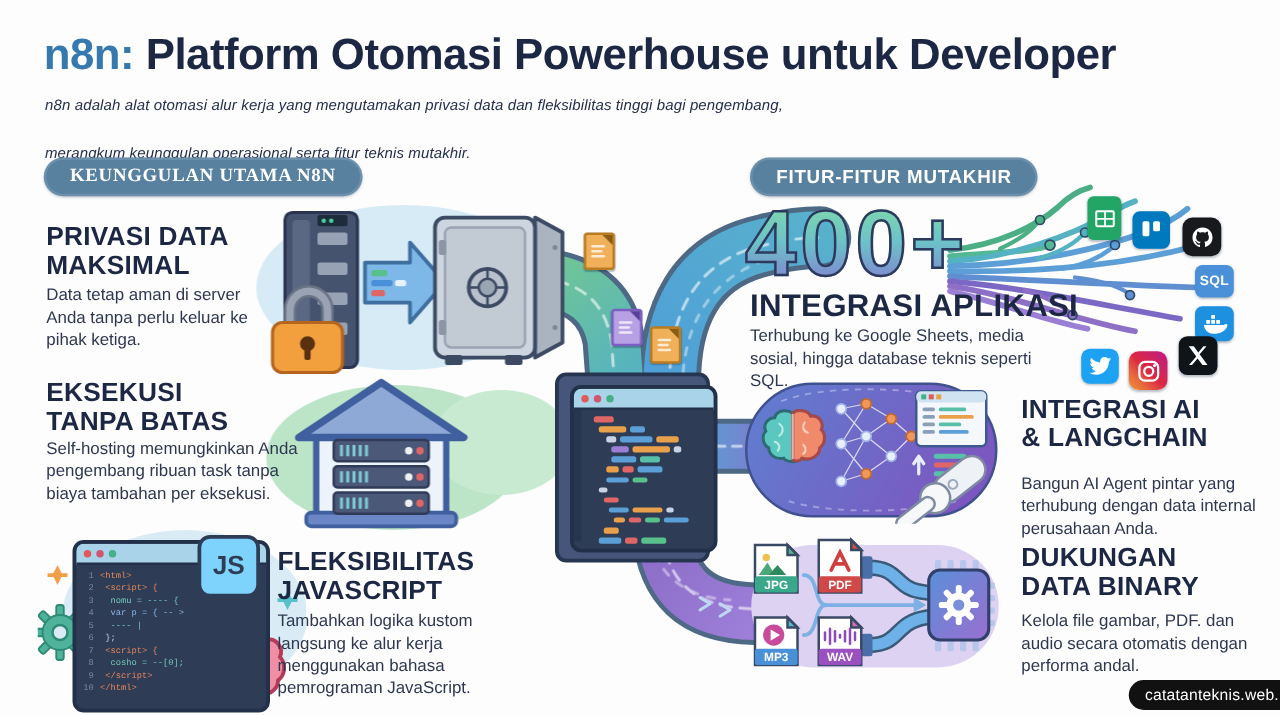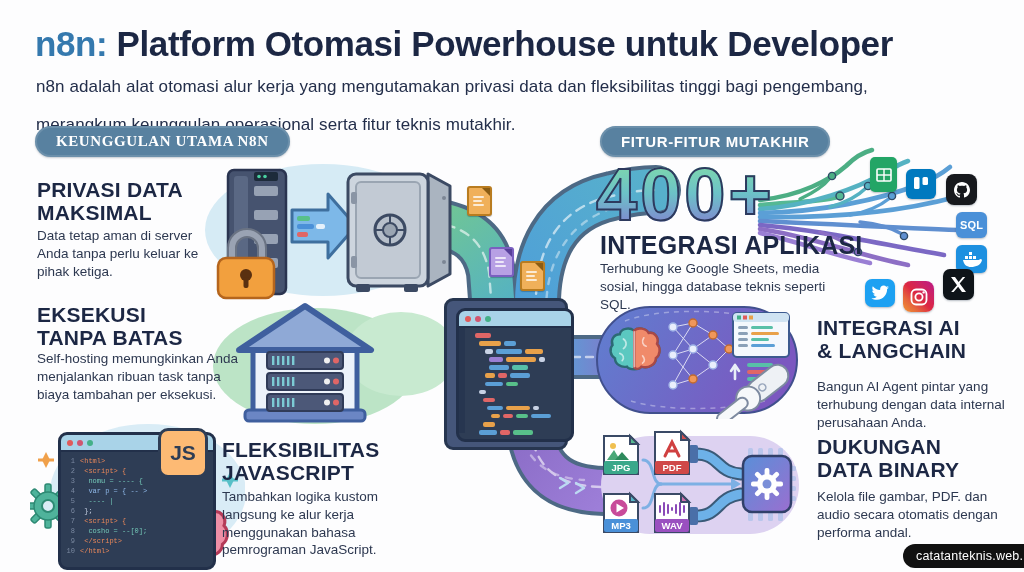--- a/index.html
+++ b/index.html
@@ -3,21 +3,21 @@
 <meta charset="utf-8">
 <style>
   html,body{margin:0;padding:0;background:#e8e8e8;}
   #canvas{position:relative;width:1024px;height:572px;background:#fdfdfe;overflow:hidden;
     font-family:"Liberation Sans","DejaVu Sans",sans-serif;}
   .abs{position:absolute;}
 
   
   #page-title{left:35px;top:24px;font-size:35px;font-weight:800;letter-spacing:-0.4px;color:#1c2744;z-index:6;}
   #page-title .brand{color:#3579ae;}
-  .subtitle{left:36px;font-size:17px;color:#232e4a;z-index:6;letter-spacing:0.1px;}
+  .subtitle{left:36px;font-size:12px;color:#232e4a;z-index:6;letter-spacing:0.1px;font-style:italic;}
   #subtitle1{top:77px;} #subtitle2{top:115px;}
 
   
   .pill-badge{height:31px;line-height:31px;padding:0 21px;border-radius:17px;background:#5881a0;
     color:#fff;font-size:15px;font-weight:800;letter-spacing:0.6px;z-index:6;
     box-shadow:inset 0 0 0 2px rgba(255,255,255,0.12), 0 1px 2px rgba(30,50,70,0.25);}
   #badge-left{left:35px;top:126px;font-family:Liberation Serif, serif;}
   #badge-right{left:600px;top:126px;}
 
   
@@ -78,21 +78,21 @@
   #ic-twitter{left:865px;top:251px;width:30px;height:28px;border-radius:7px;background:#1da1f2;}
 
   
   #js-illus{left:30px;top:420px;width:215px;height:152px;z-index:3;}
   #js-editor{left:58px;top:432px;width:152px;height:132px;background:#2e3d55;border:3px solid #22304a;border-radius:9px;z-index:4;overflow:hidden;}
   #js-editor .editor-titlebar{background:#a9d3e8;}
   #js-code{display:flex;flex-direction:column;padding:4px 4px 0 4px;}
   .code-row{display:flex;font-family:"Liberation Mono","DejaVu Sans Mono",monospace;font-size:7px;line-height:10px;white-space:pre;}
   .code-row .num{width:10px;color:#7a88a0;text-align:right;margin-right:5px;}
   .cl0,.cl1,.cl6,.cl8,.cl9{color:#e8875a;} .cl2,.cl4,.cl7{color:#74c8b8;} .cl3{color:#8fb8e8;} .cl5{color:#c8d2e4;}
-  #js-badge{left:158px;top:428px;width:44px;height:44px;background:#fdba74;border:3px solid #2e3d55;border-radius:10px;
+  #js-badge{left:158px;top:428px;width:44px;height:44px;background:#7dd3fc;border:3px solid #2e3d55;border-radius:10px;
     z-index:5;display:flex;align-items:center;justify-content:center;font-size:21px;font-weight:800;color:#2e3d55;}
 
   
   #watermark{left:903px;top:544px;background:#111;color:#fff;font-size:12.5px;padding:5px 13px;border-radius:13px;z-index:7;letter-spacing:0.2px;}
 </style>
 </head>
 <body>
 
 <div id="canvas">
 
@@ -183,21 +183,21 @@
   <div id="h-privacy" class="abs sec-h">
     <div>PRIVASI DATA</div>
     <div>MAKSIMAL</div>
   </div>
   <div id="p-privacy" class="abs sec-p">Data tetap aman di server Anda tanpa perlu keluar ke pihak ketiga.</div>
 
   <div id="h-exec" class="abs sec-h">
     <div>EKSEKUSI</div>
     <div>TANPA BATAS</div>
   </div>
-  <div id="p-exec" class="abs sec-p">Self-hosting memungkinkan Anda menjalankan ribuan task tanpa biaya tambahan per eksekusi.</div>
+  <div id="p-exec" class="abs sec-p">Self-hosting memungkinkan Anda pengembang ribuan task tanpa biaya tambahan per eksekusi.</div>
 
   <div id="h-js" class="abs sec-h">
     <div>FLEKSIBILITAS</div>
     <div>JAVASCRIPT</div>
   </div>
   <div id="p-js" class="abs sec-p">Tambahkan logika kustom langsung ke alur kerja menggunakan bahasa pemrograman JavaScript.</div>
 
   <div id="stat-400" class="abs">400+</div>
   <div id="h-integrasi" class="abs sec-h">INTEGRASI APLIKASI</div>
   <div id="h-ai" class="abs sec-h">

